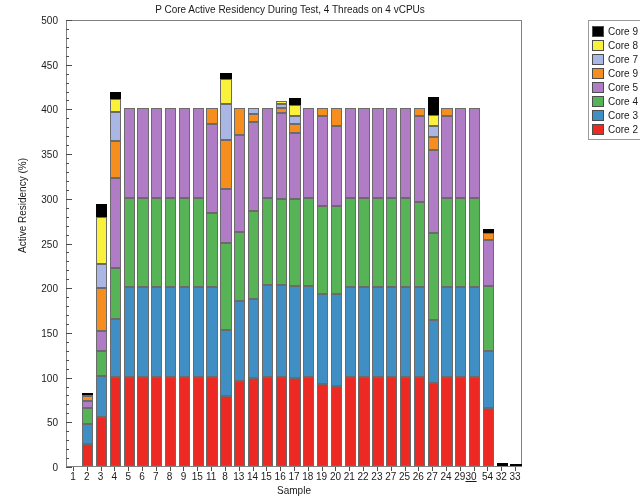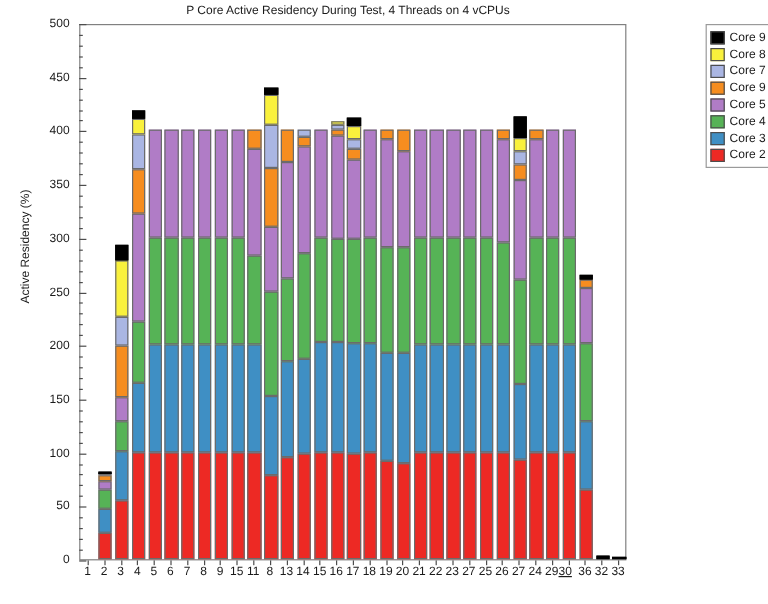--- a/index.html
+++ b/index.html
@@ -431,27 +431,28 @@
       <div class="xtick-lbl" style="left: 418.364px;">26</div>
       <div class="xtick" style="left: 432.182px;"></div>
       <div class="xtick-lbl" style="left: 432.182px;">27</div>
       <div class="xtick" style="left: 446px;"></div>
       <div class="xtick-lbl" style="left: 446px;">24</div>
       <div class="xtick" style="left: 459.818px;"></div>
       <div class="xtick-lbl" style="left: 459.818px;">29</div>
       <div class="xtick" style="left: 473.636px;"></div>
       <div class="xtick-lbl" style="left: 471px; text-decoration: underline;">30</div>
       <div class="xtick" style="left: 487.455px;"></div>
-      <div class="xtick-lbl" style="left: 487.455px;">36</div>
+      <div class="xtick-lbl" style="left: 487.455px;">54</div>
       <div class="xtick" style="left: 501.273px;"></div>
       <div class="xtick-lbl" style="left: 501.273px;">32</div>
       <div class="xtick" style="left: 515.091px;"></div>
       <div class="xtick-lbl" style="left: 515.091px;">33</div>
     </div>
 
+  <div class="xlabel">Sample</div>
 
   <div class="legend" id="legend">
       <div class="legend-row">
         <span class="legend-swatch" style="background: rgb(0, 0, 0);"></span>
         <span class="legend-label">Core 9</span>
       </div>
       <div class="legend-row">
         <span class="legend-swatch" style="background: rgb(249, 241, 60);"></span>
         <span class="legend-label">Core 8</span>
       </div>

